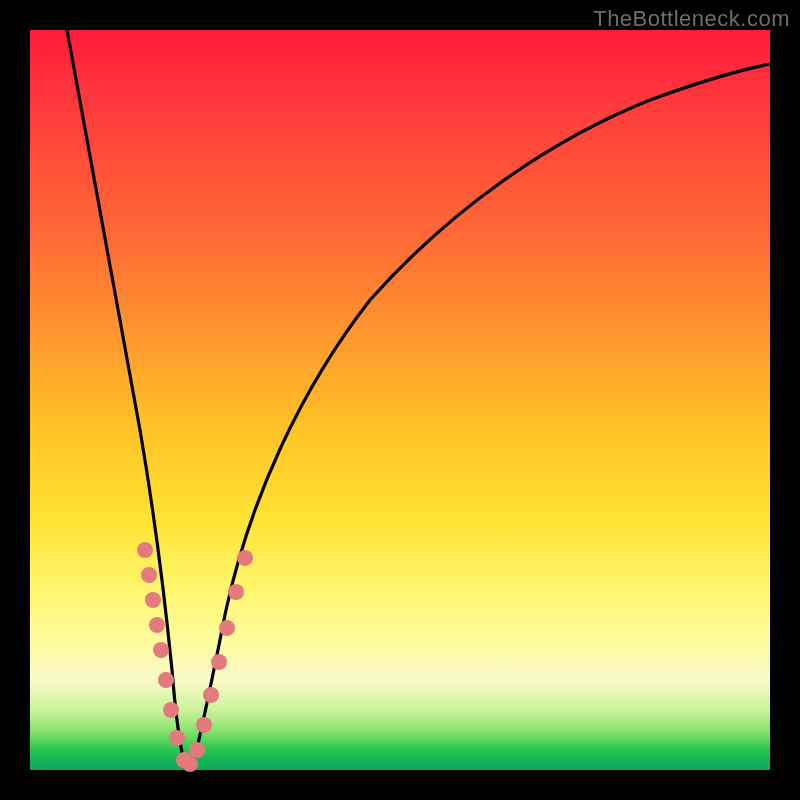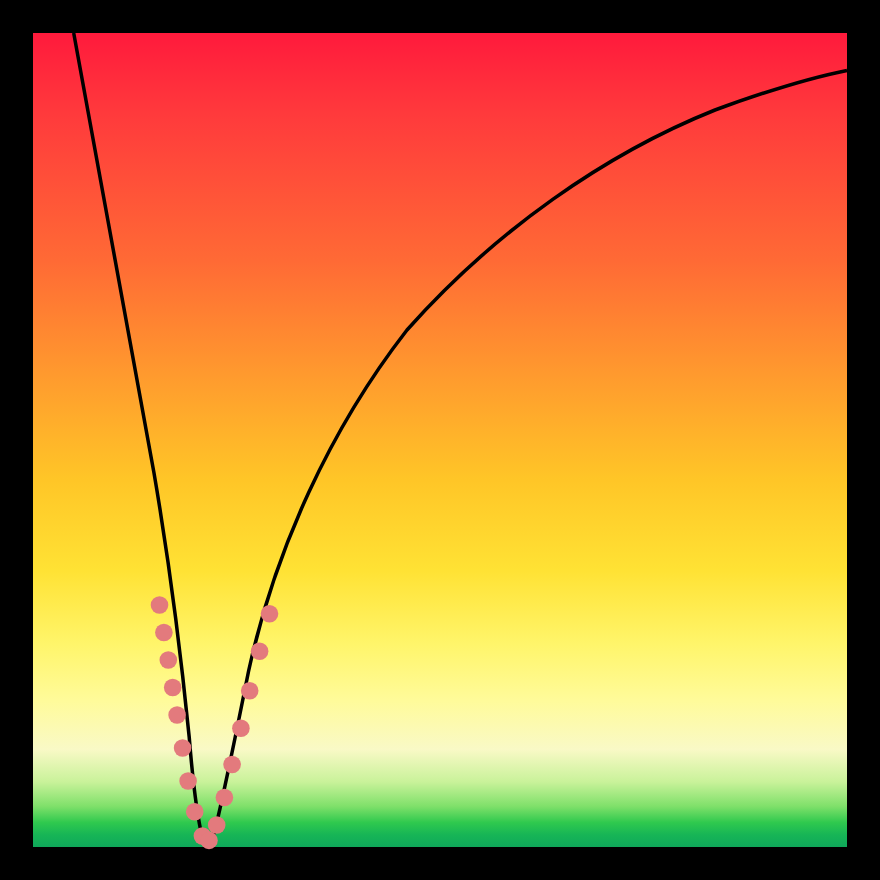--- a/index.html
+++ b/index.html
@@ -63,20 +63,21 @@
     overflow: visible;
   }
   .bead {
     fill: #e37a7d;
   }
 </style>
 </head>
 <body>
 
 <div class="frame">
+  <div class="watermark">TheBottleneck.com</div>
 
   <div class="plot">
     <svg class="curve" viewBox="0 0 740 740" preserveAspectRatio="none">
       <path d="M 37,0
                C 60,120 85,260 110,400
                C 122,470 132,540 142,640
                C 146,690 150,715 154,732
                C 156,738 160,738 164,730
                C 172,700 182,650 196,580
                C 220,470 270,360 340,270

